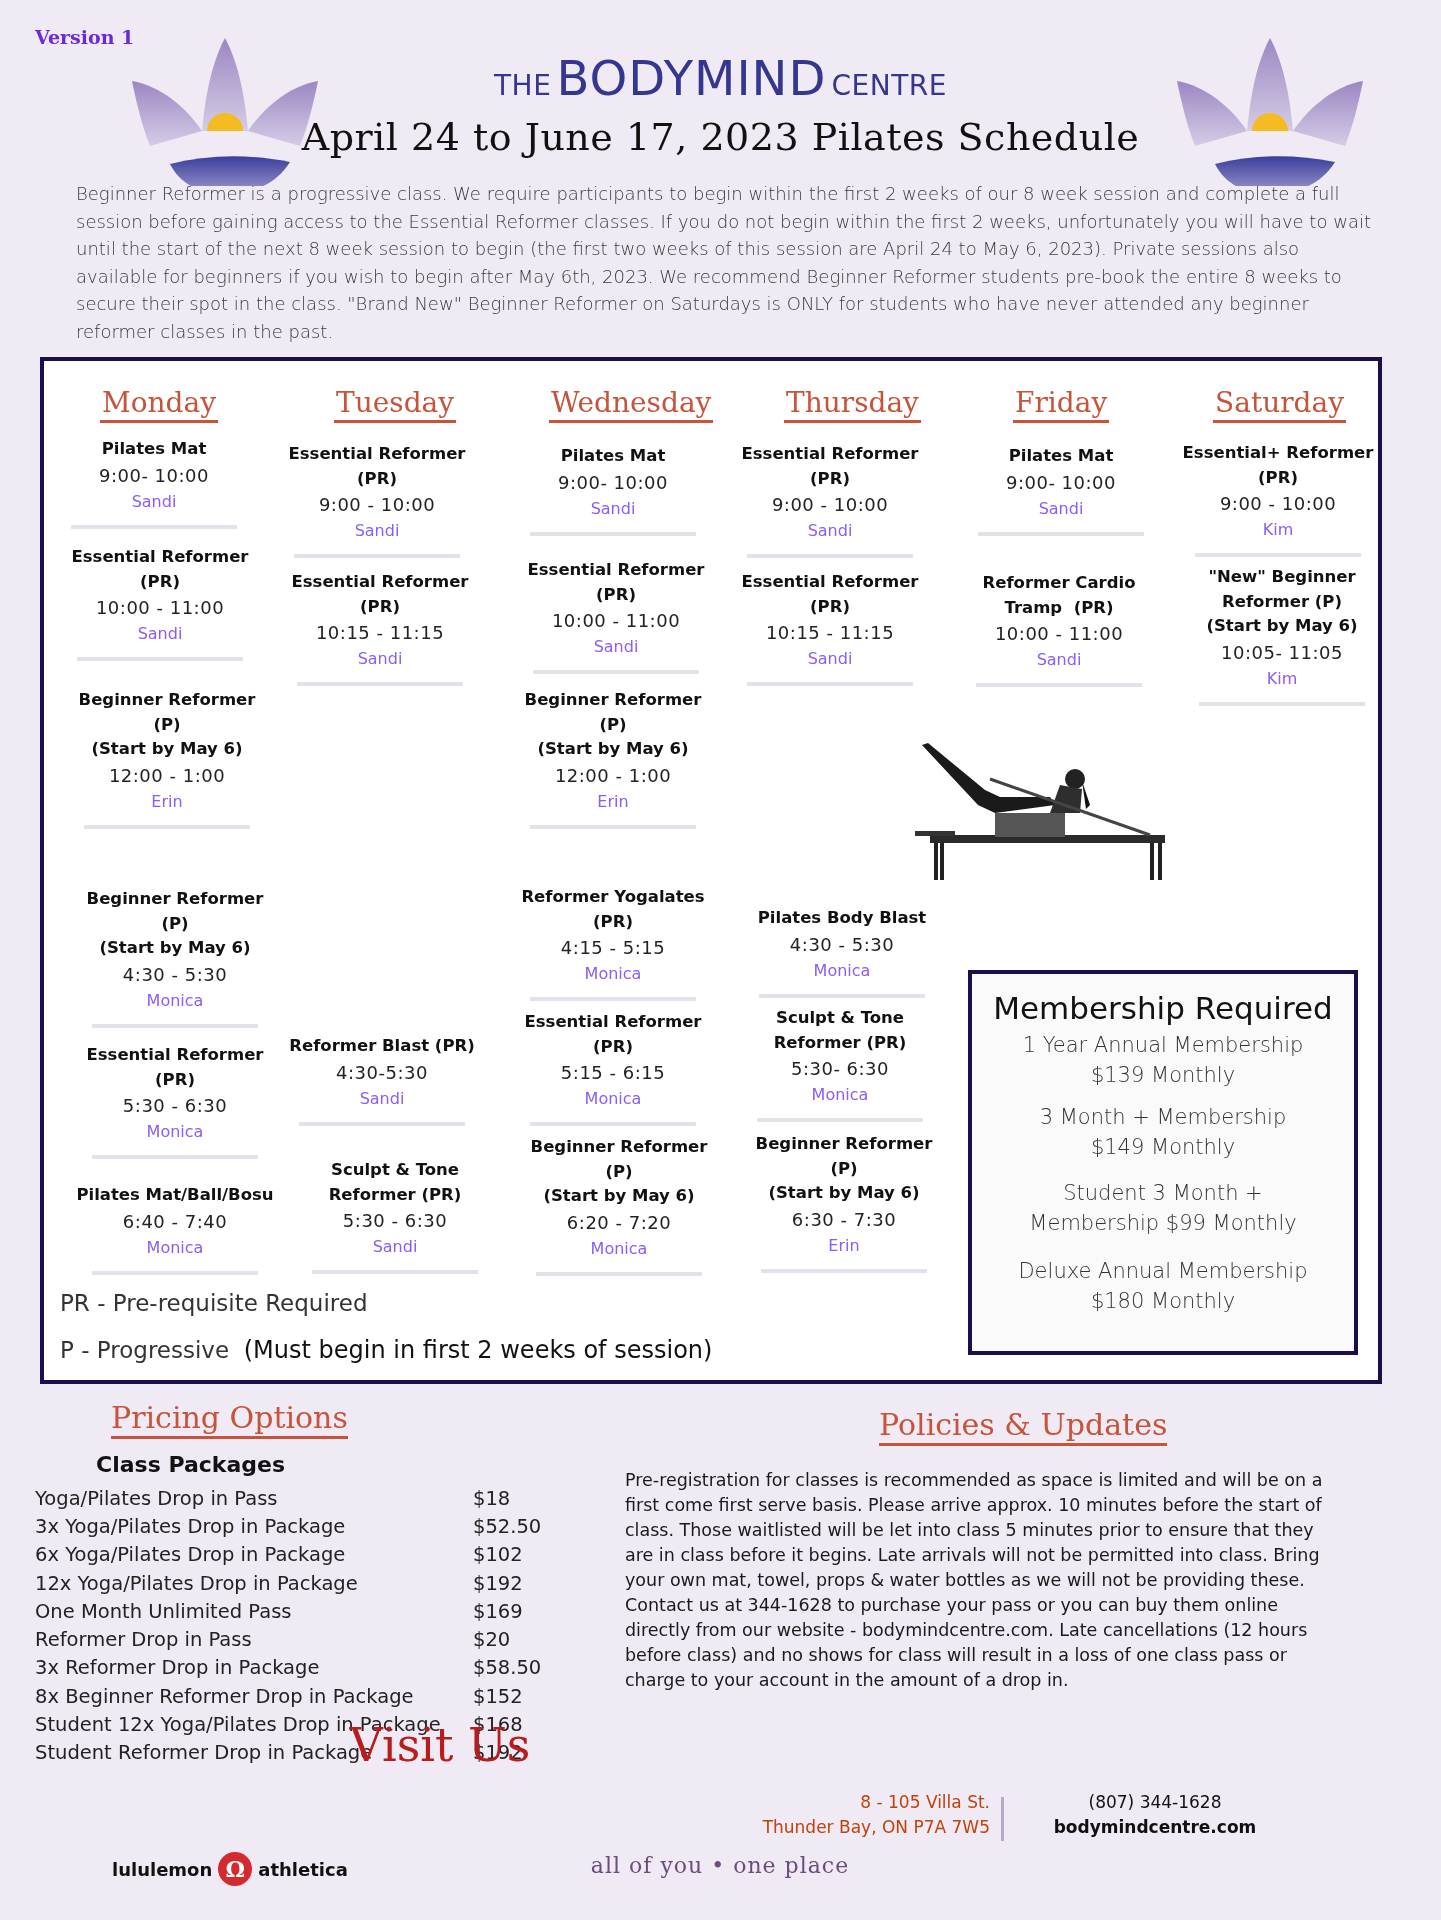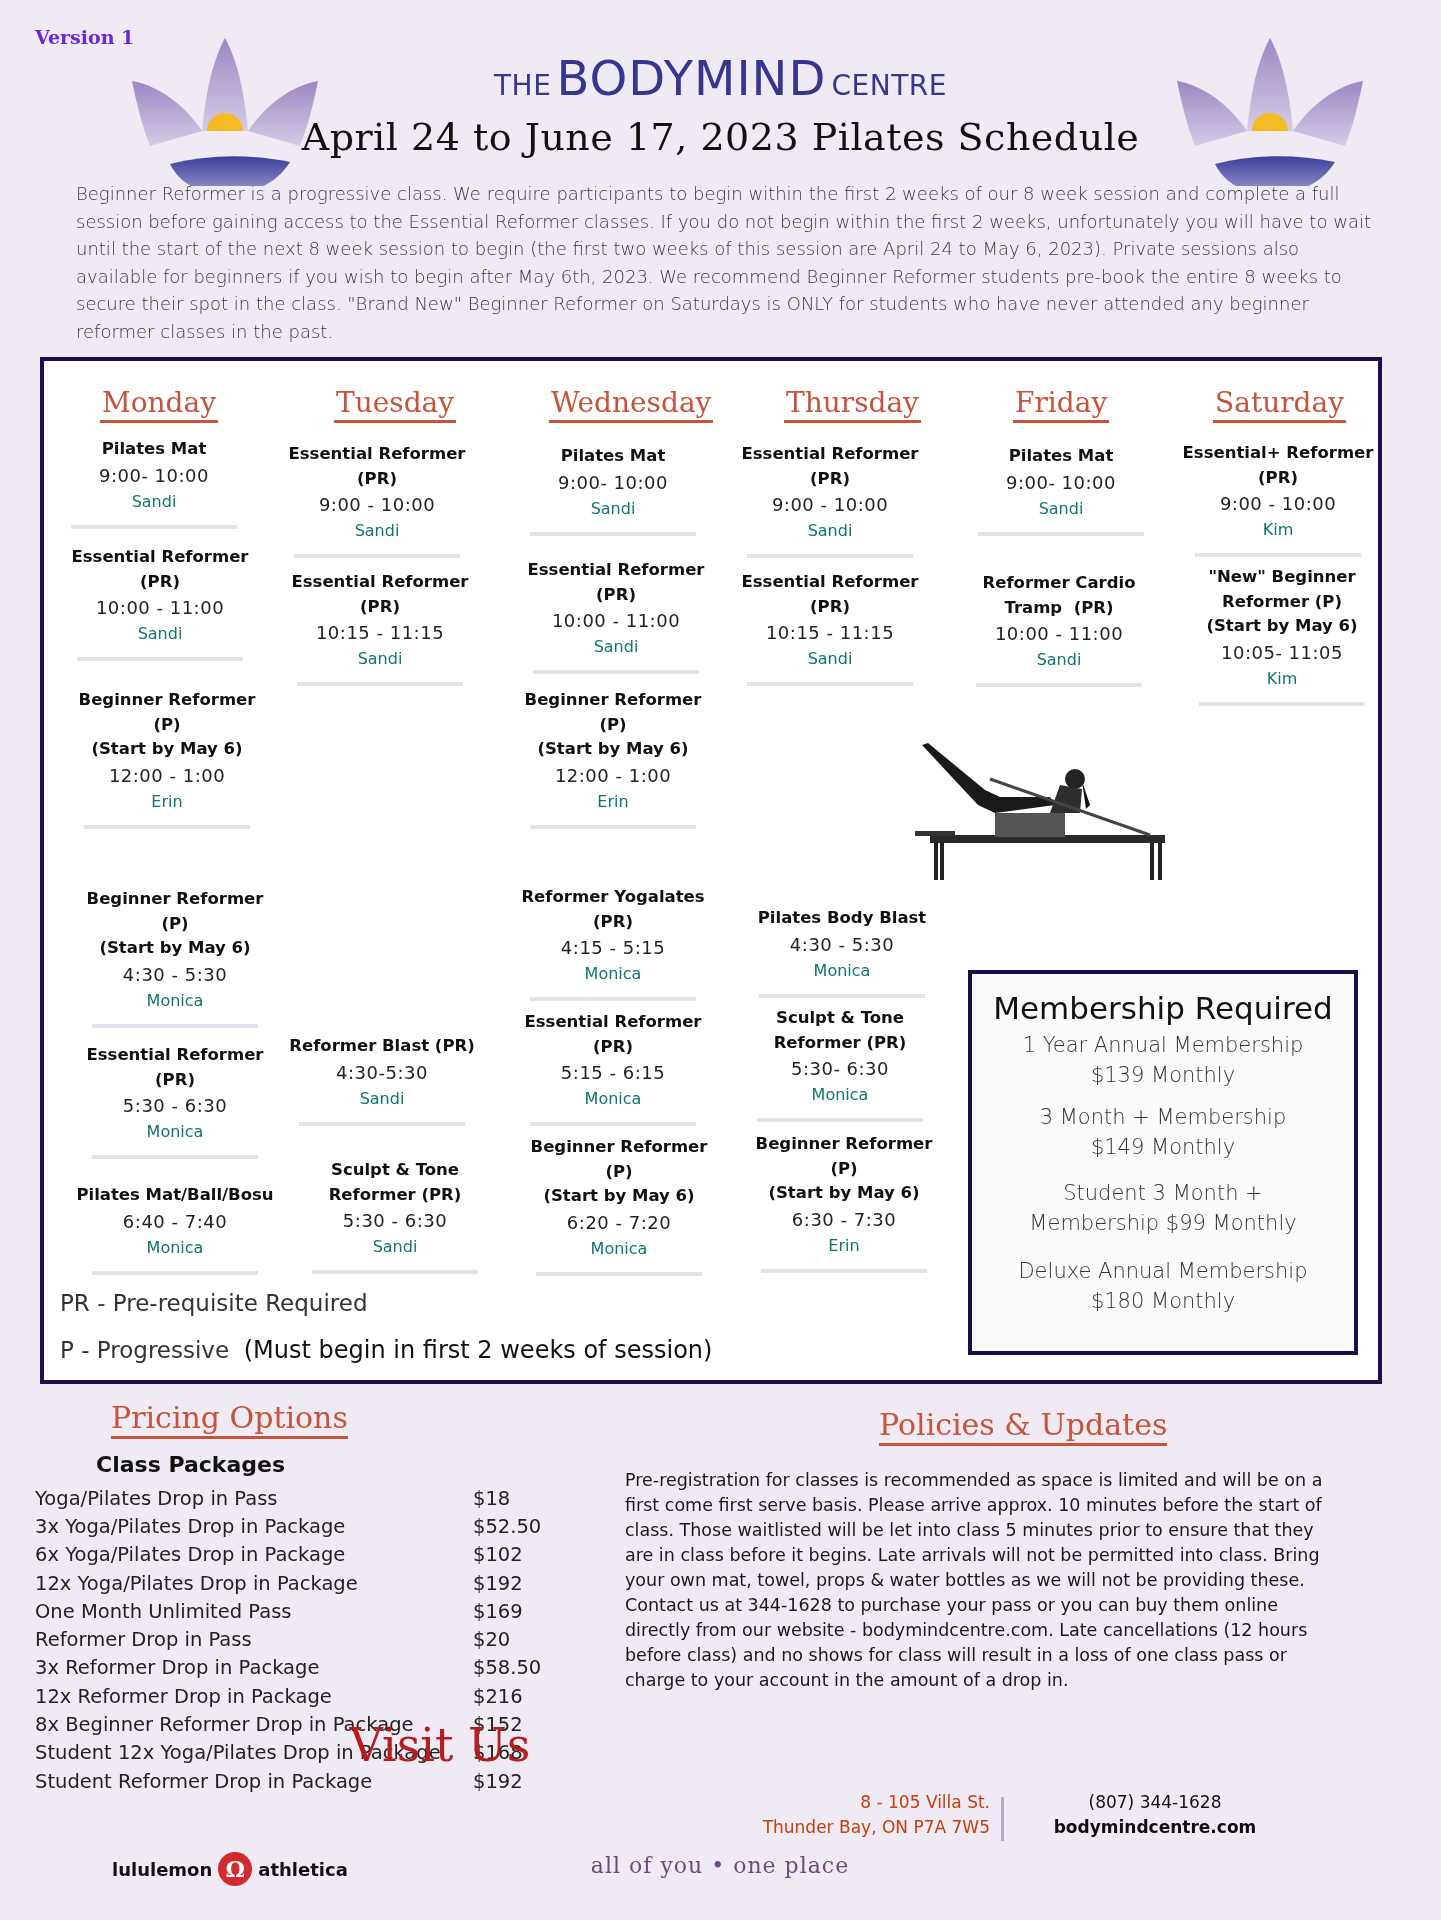--- a/index.html
+++ b/index.html
@@ -27,21 +27,21 @@
 
   .intro { left: 76px; top: 180px; width: 1300px; font-family: "DejaVu Sans", sans-serif; font-size: 18px; line-height: 27.5px; color: #3a3a3a; font-weight: 300; }
 
   .schedule-box { left: 40px; top: 357px; width: 1342px; height: 1027px; background: #fff; border: 4px solid #1c0e4d; }
 
   .day-header { font-family: "DejaVu Serif", serif; font-size: 28px; color: #c6533a; text-align: center; border-bottom: 3px solid #c6533a; line-height: 34px; padding: 0 2px; }
 
   .cls { text-align: center; width: 200px; }
   .cls .name { font-family: "DejaVu Sans", sans-serif; font-weight: bold; font-size: 16.5px; line-height: 24.5px; color: #111; }
   .cls .time { font-family: "DejaVu Sans", sans-serif; font-size: 18px; line-height: 27px; color: #222; letter-spacing: 0.5px; }
-  .cls .inst { font-family: "DejaVu Sans", sans-serif; font-size: 16px; line-height: 26px; color: #0f766e; }
+  .cls .inst { font-family: "DejaVu Sans", sans-serif; font-size: 16px; line-height: 26px; color: #8b5cf6; }
   .cls .rule { margin: 10px auto 0; width: 166px; height: 4px; background: #e6e0ea; }
 
   .legend { font-family: "DejaVu Sans", sans-serif; font-size: 23px; color: #333; }
   .legend .paren { font-size: 24px; color: #111; }
 
   .reformer-img { left: 910px; top: 735px; width: 270px; height: 145px; }
 
   .membership { left: 968px; top: 970px; width: 390px; height: 385px; background: #fafafa; border: 4px solid #1c0e4d; text-align: center; }
   .membership .title { font-family: "DejaVu Sans", sans-serif; font-size: 31px; color: #111; margin-top: 16px; }
   .membership .opt { font-family: "DejaVu Sans", sans-serif; font-size: 21px; line-height: 30px; color: #333; font-weight: 300; }
@@ -363,24 +363,20 @@
     </div>
   <div class="price-row">
       <span class="label">Reformer Drop in Pass</span>
       <span class="amount">$20</span>
     </div>
   <div class="price-row">
       <span class="label">3x Reformer Drop in Package</span>
       <span class="amount">$58.50</span>
     </div>
   <div class="price-row">
-      <span class="label">12x Reformer Drop in Package</span>
-      <span class="amount">$216</span>
-    </div>
-  <div class="price-row">
       <span class="label">8x Beginner Reformer Drop in Package</span>
       <span class="amount">$152</span>
     </div>
   <div class="price-row">
       <span class="label">Student 12x Yoga/Pilates Drop in Package</span>
       <span class="amount">$168</span>
     </div>
   <div class="price-row">
       <span class="label">Student Reformer Drop in Package</span>
       <span class="amount">$192</span>

